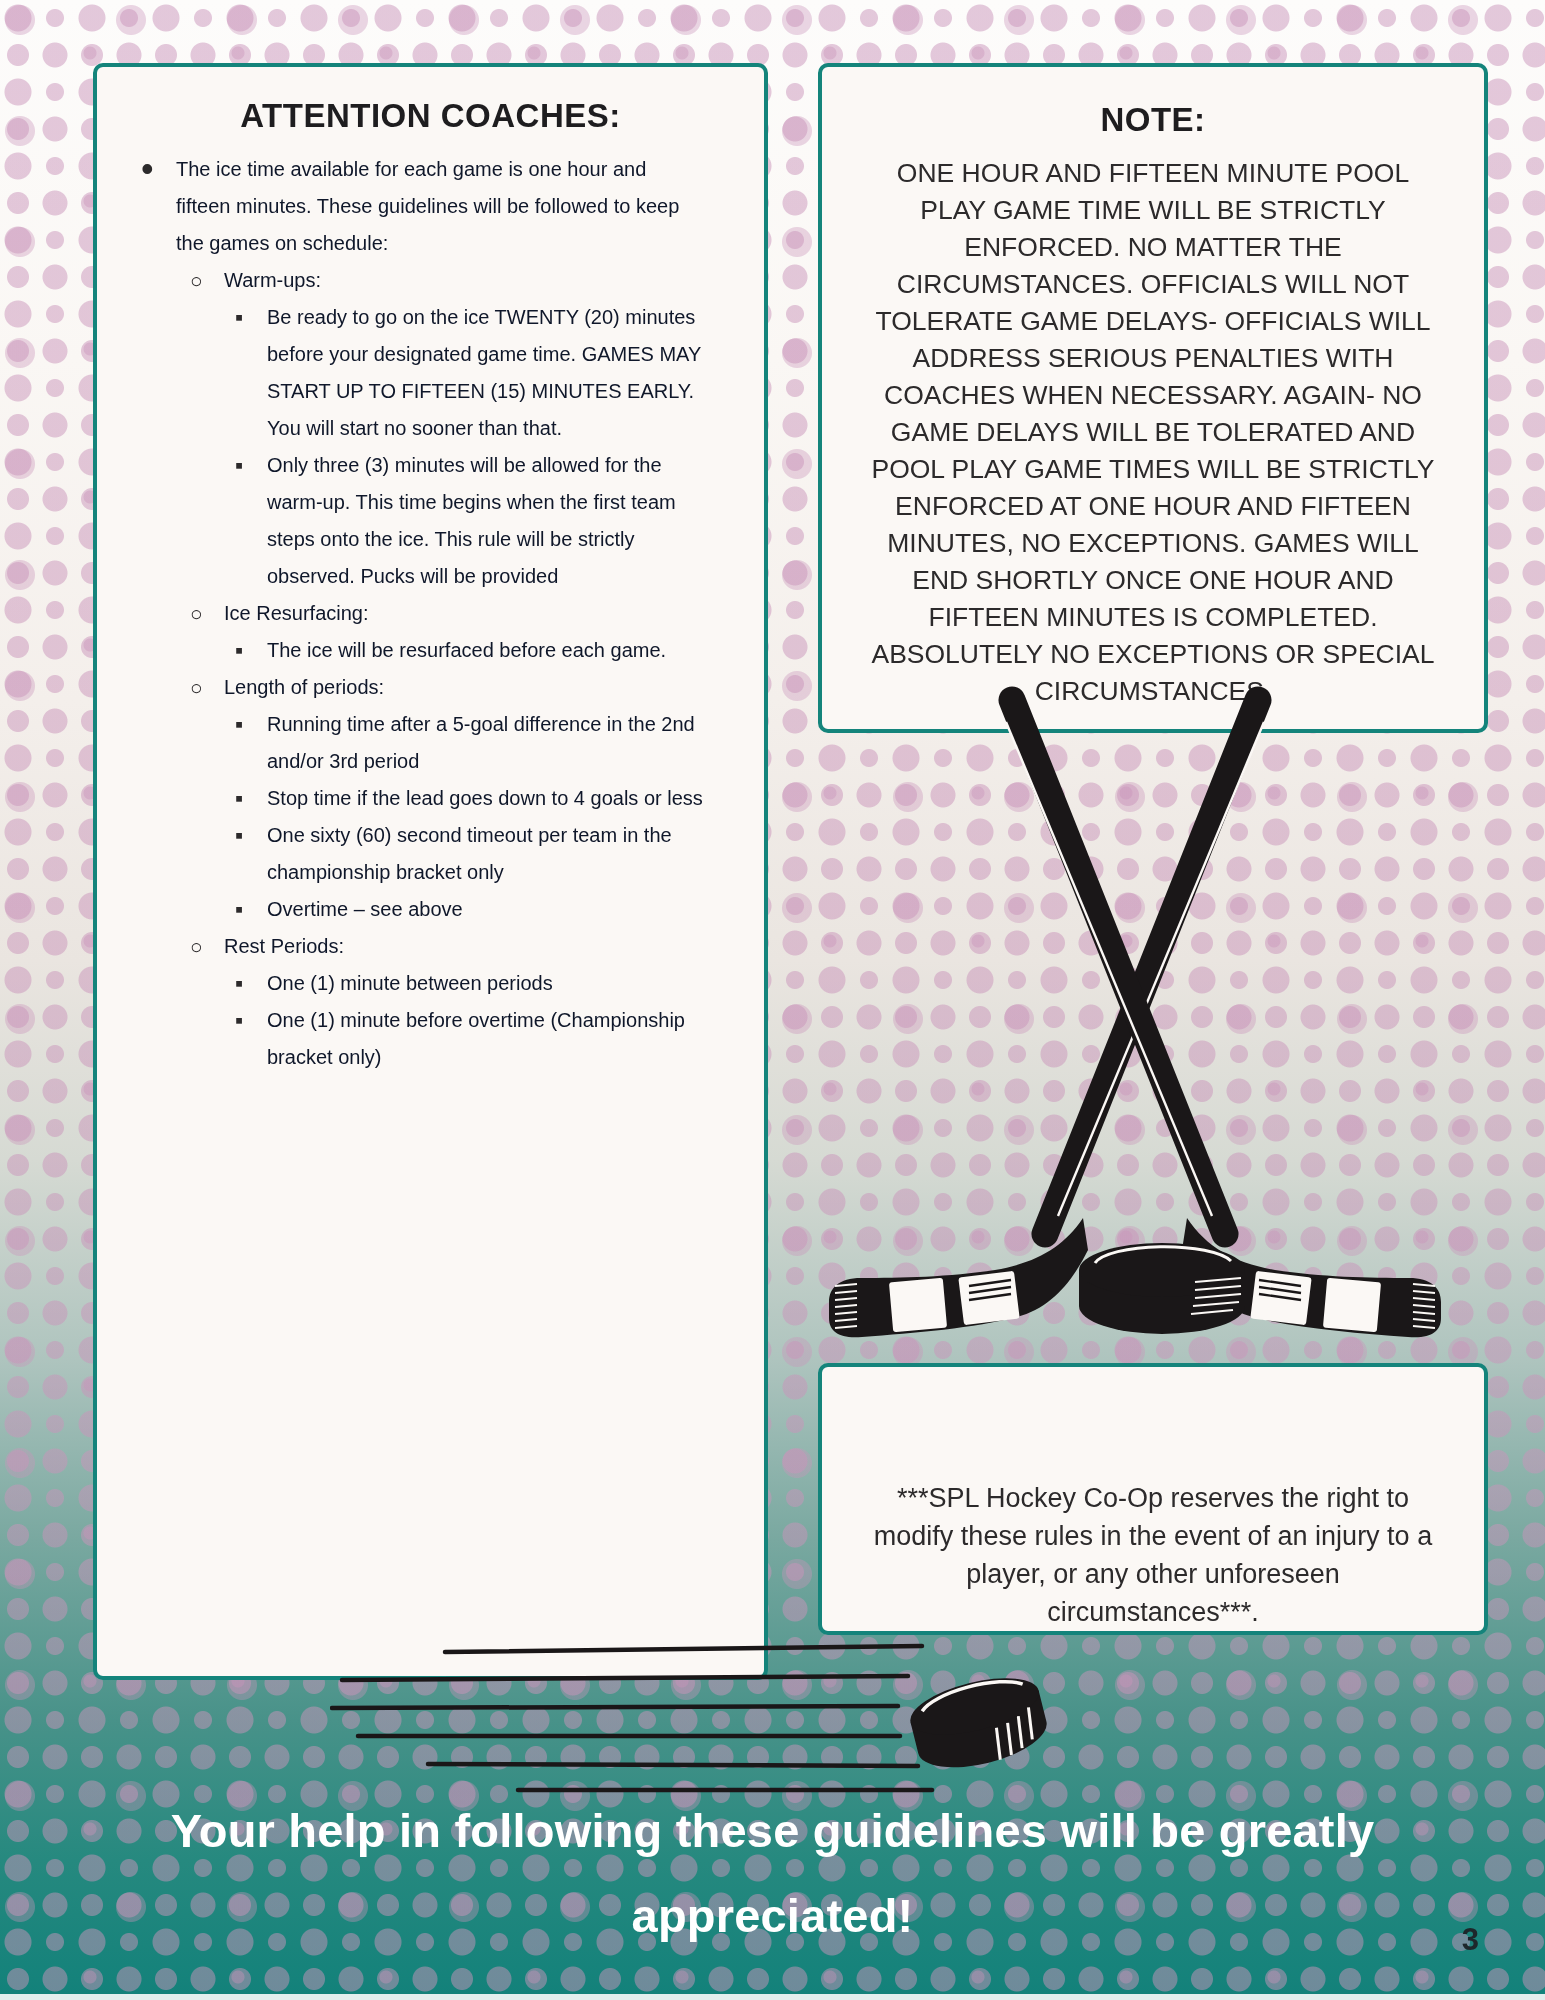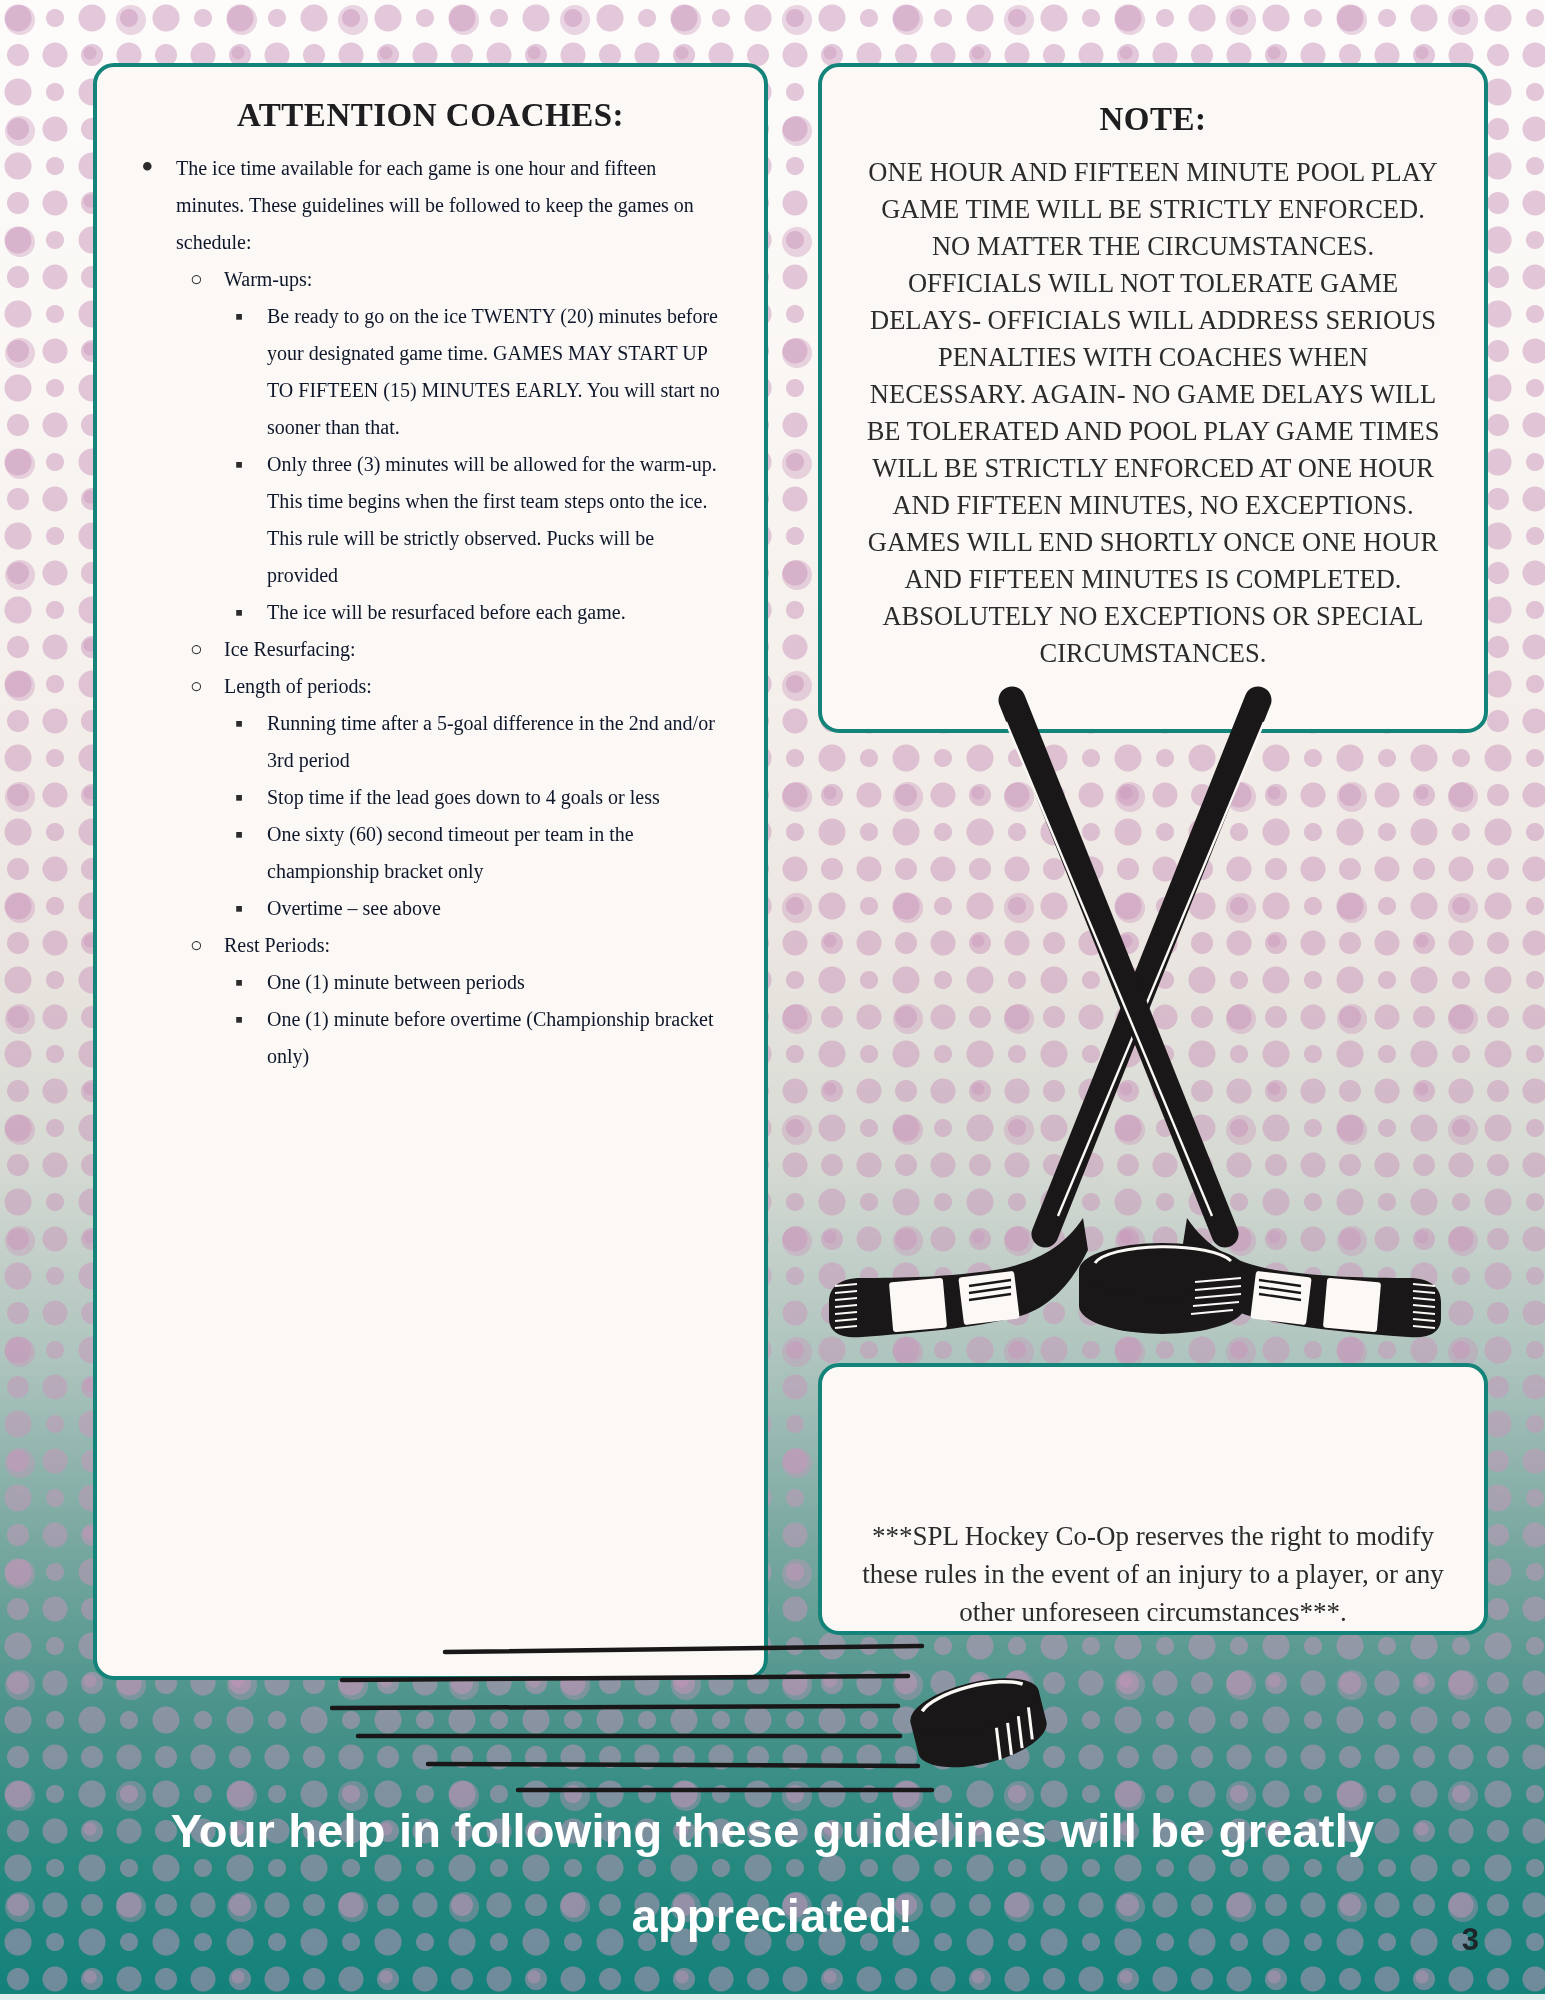--- a/index.html
+++ b/index.html
@@ -26,22 +26,21 @@
       radial-gradient(circle at 90px 53px, rgba(201,148,186,.42) 6px, transparent 7px);
     background-size:74px 74px,74px 74px,74px 74px,74px 74px,111px 111px,148px 148px;
   }
   .bottom-strip{position:absolute;left:0;right:0;bottom:0;height:6px;background:#e2efee;}
 
   .round-box{
     position:absolute;
     box-sizing:border-box;
     background:#fbf8f5;
     border:4px solid #14847b;
-    border-radius:21px;
-    font-family:Liberation Serif, serif;
+    border-radius:10px;
   }
   .attention-box{left:93px;top:63px;width:675px;height:1617px;padding:30px 30px 0 0;overflow:hidden;}
   .note-box{left:818px;top:63px;width:670px;height:670px;padding:34px 40px 0 40px;}
   .spl-box{left:818px;top:1363px;width:670px;height:272px;display:flex;align-items:flex-end;justify-content:center;padding:0 40px;}
 
   .box-header{
     margin:0 0 16px 0;
     text-align:center;
     font-size:33px;font-weight:800;letter-spacing:.5px;
     color:#1e1d1f;
@@ -98,25 +97,25 @@
         </div>
       <div class="it lv2">
           <span class="txt">Warm-ups:</span>
         </div>
       <div class="it lv3">
           <span class="txt">Be ready to go on the ice TWENTY (20) minutes before your designated game time. GAMES MAY START UP TO FIFTEEN (15) MINUTES EARLY. You will start no sooner than that.</span>
         </div>
       <div class="it lv3">
           <span class="txt">Only three (3) minutes will be allowed for the warm-up. This time begins when the first team steps onto the ice. This rule will be strictly observed. Pucks will be provided</span>
         </div>
+      <div class="it lv2">
+          <span class="txt">Ice Resurfacing:</span>
+        </div>
       <div class="it lv3">
           <span class="txt">The ice will be resurfaced before each game.</span>
-        </div>
-      <div class="it lv2">
-          <span class="txt">Ice Resurfacing:</span>
         </div>
       <div class="it lv2">
           <span class="txt">Length of periods:</span>
         </div>
       <div class="it lv3">
           <span class="txt">Running time after a 5-goal difference in the 2nd and/or 3rd period</span>
         </div>
       <div class="it lv3">
           <span class="txt">Stop time if the lead goes down to 4 goals or less</span>
         </div>

